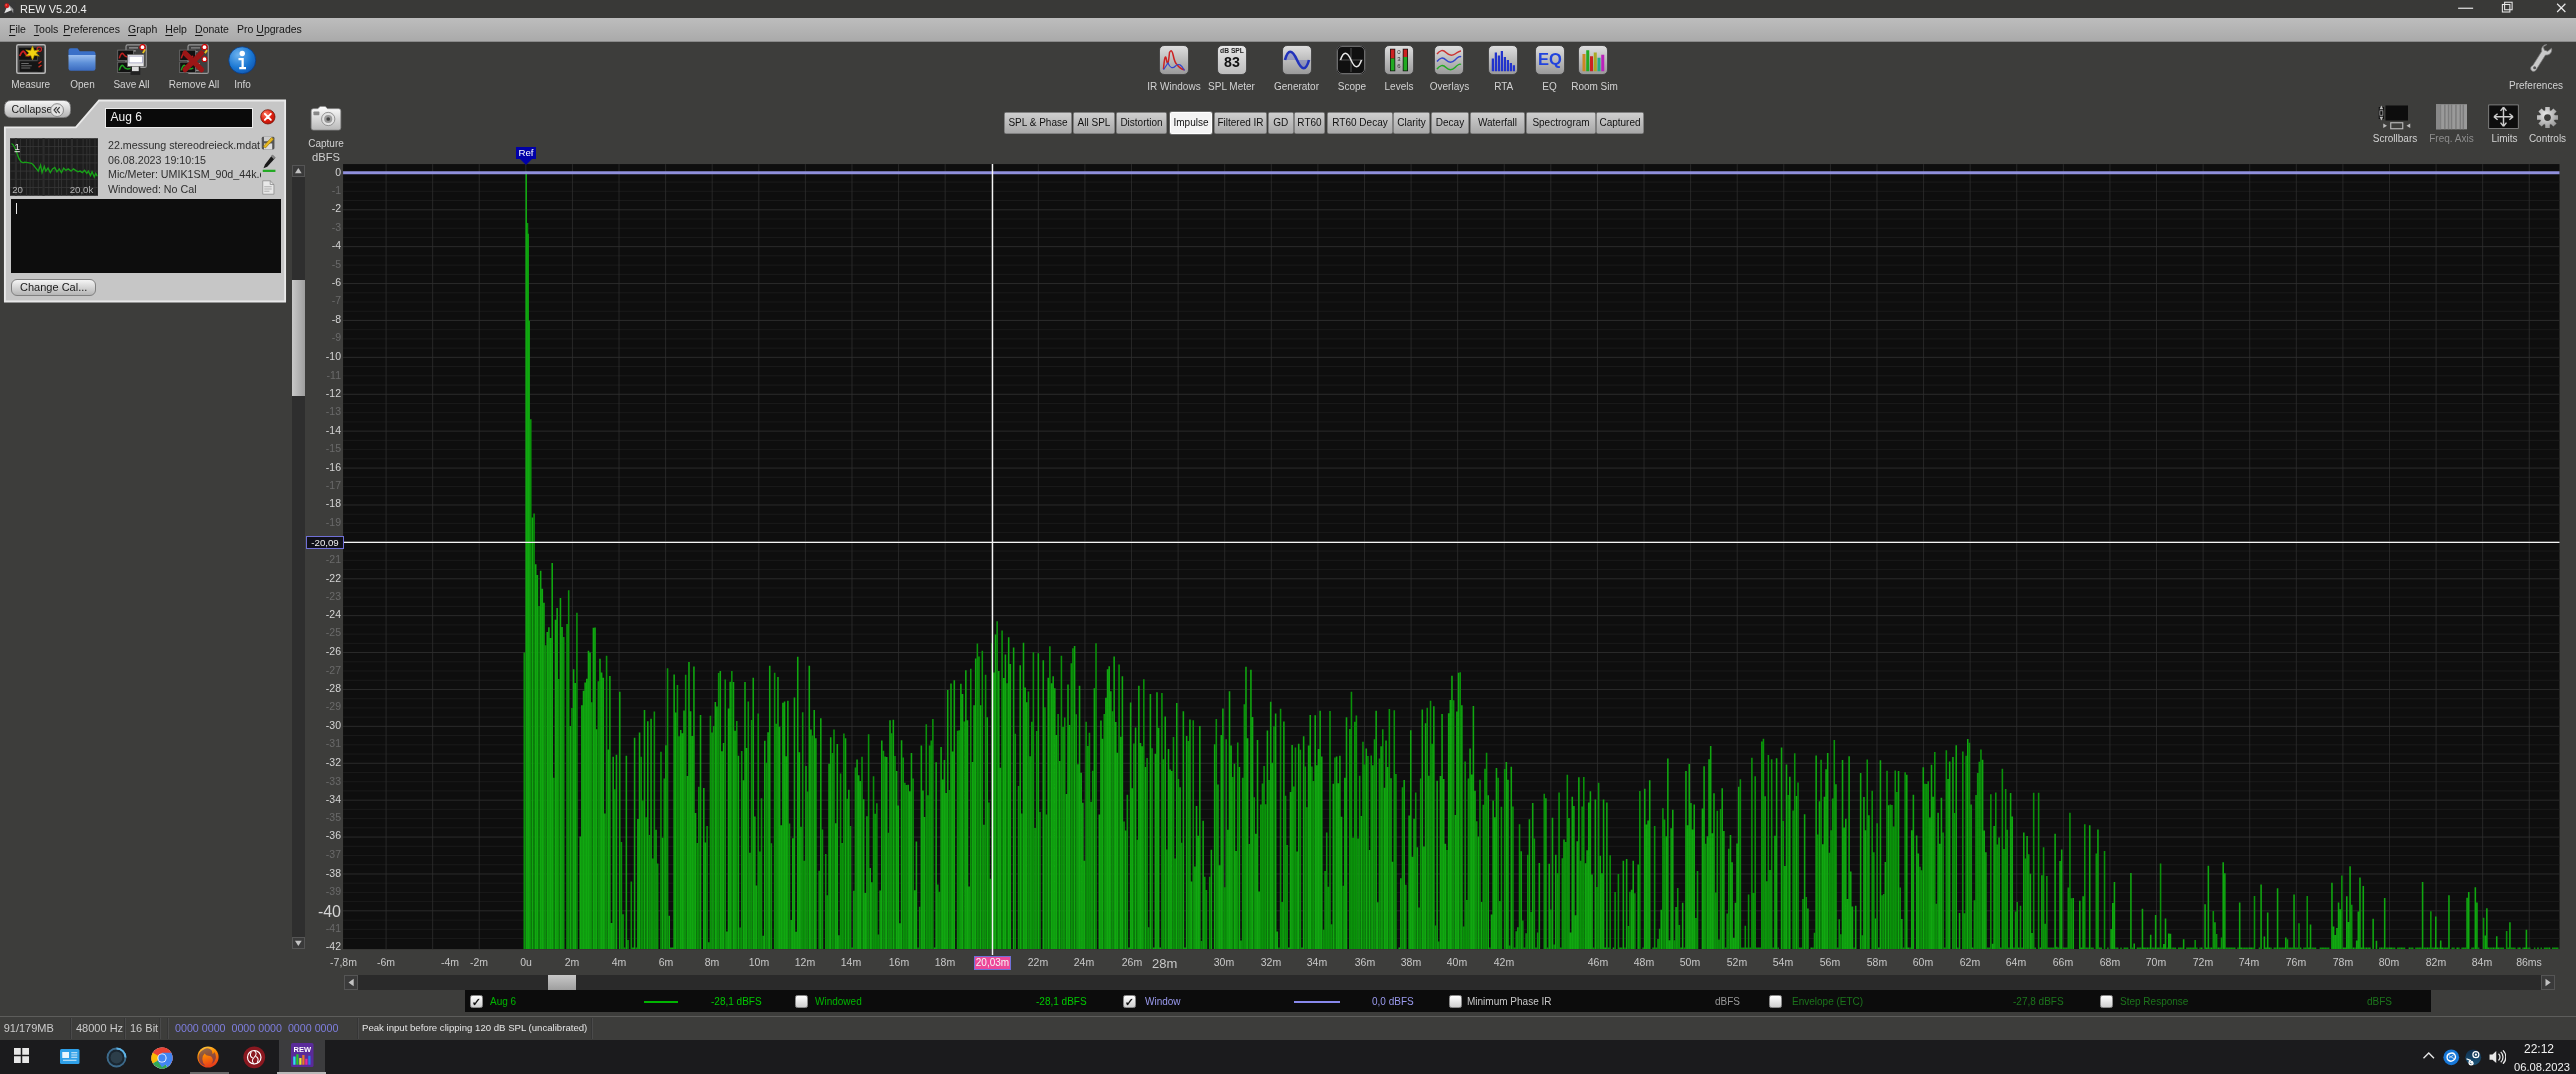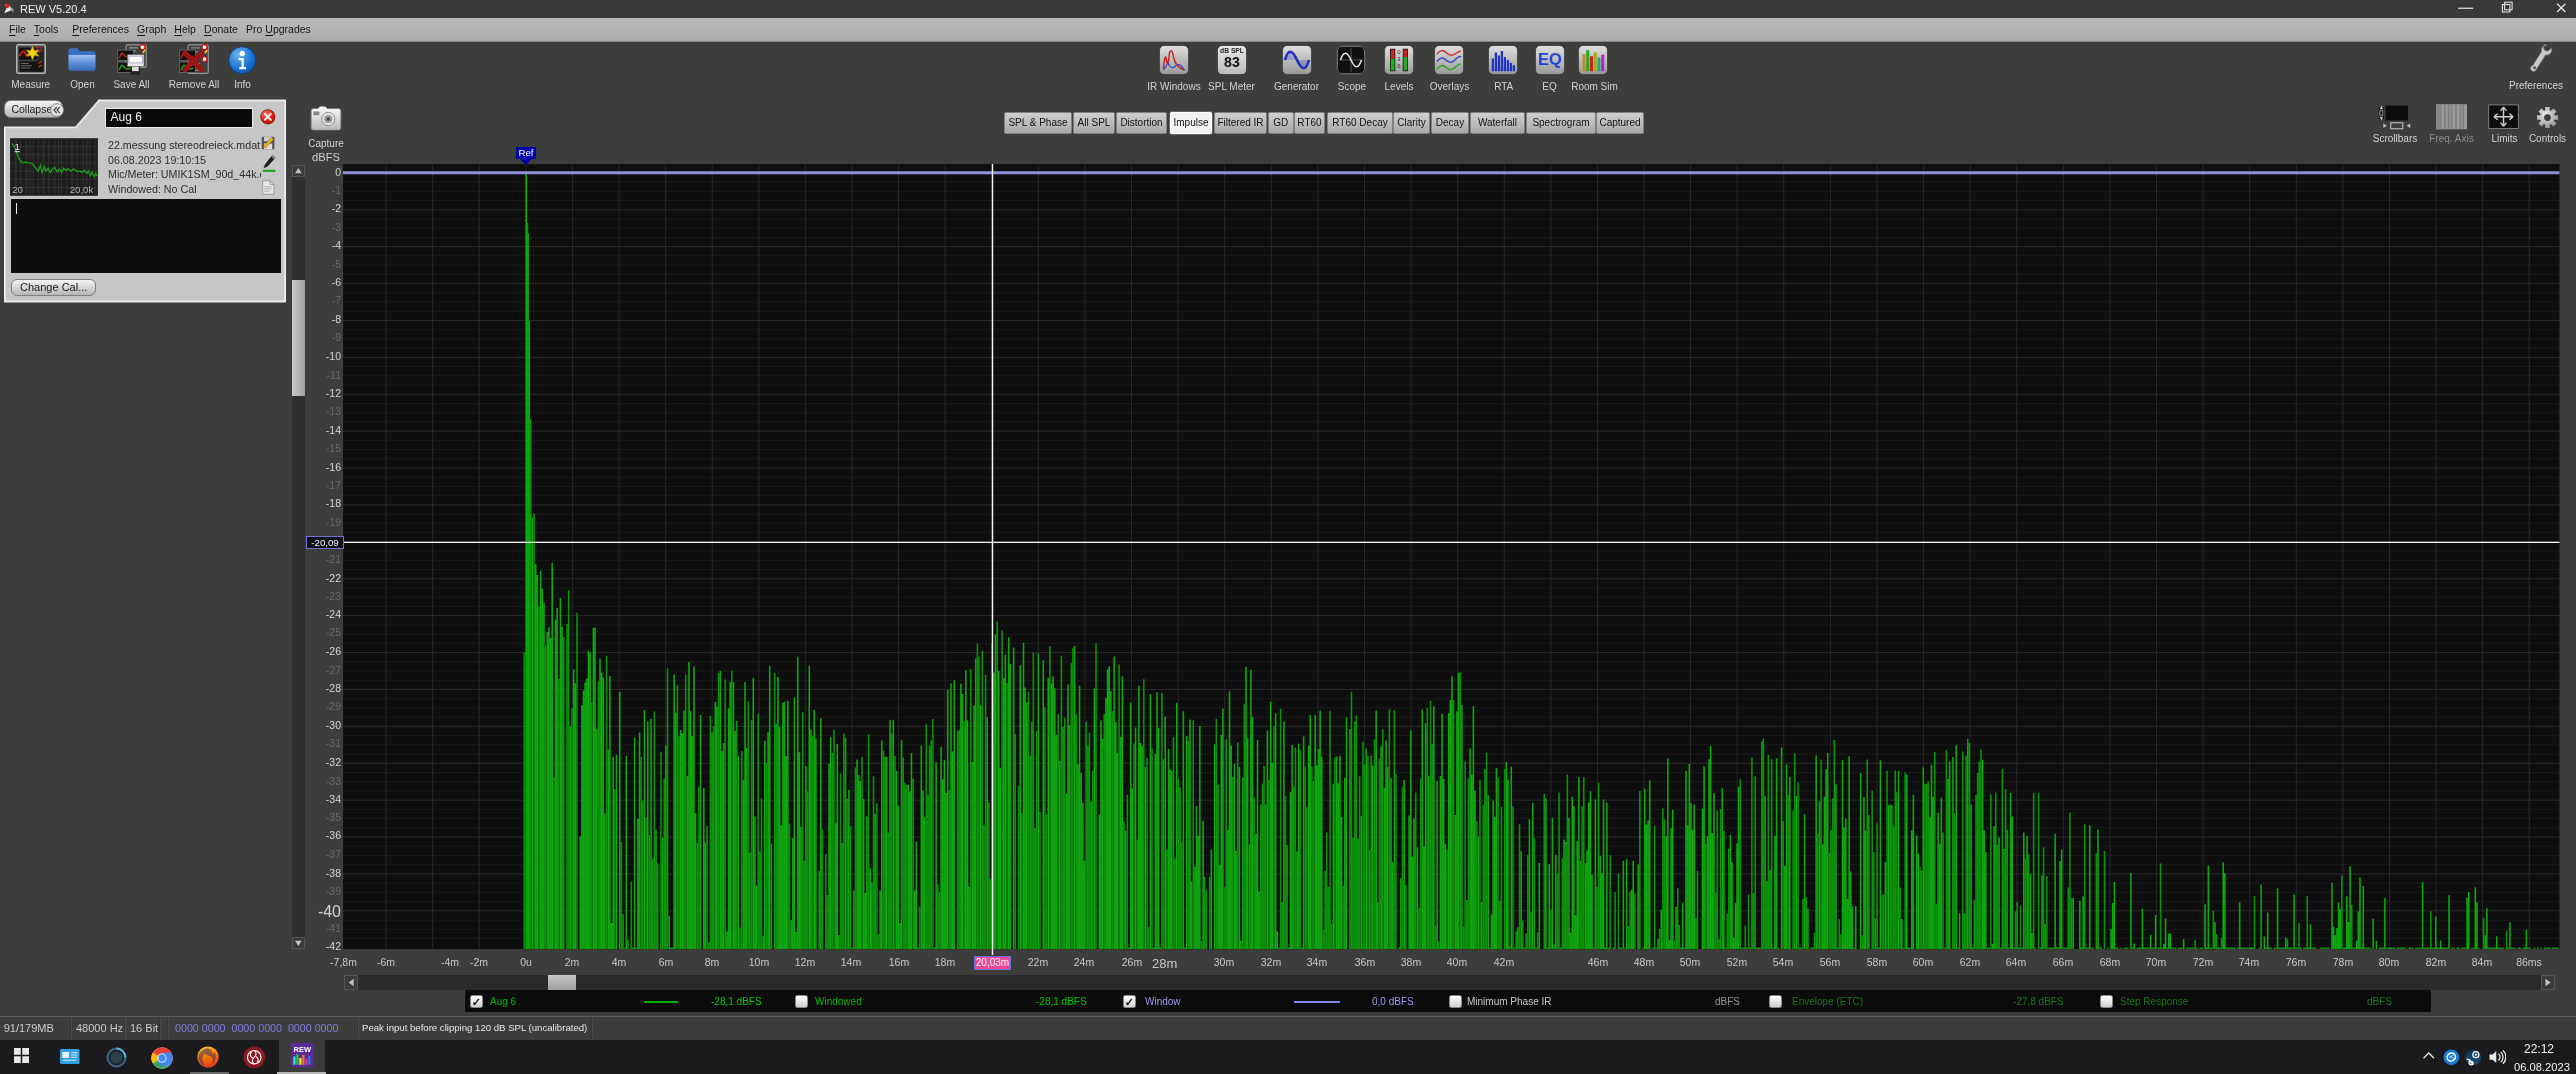--- a/index.html
+++ b/index.html
@@ -34,21 +34,21 @@
 <svg class="abs" style="left:2455px;top:0" width="121" height="16.5" viewBox="0 0 161 22">
  <path d="M4 11 H24" stroke="#e8e8e8" stroke-width="1.6"></path>
  <rect x="63" y="6" width="10" height="10" fill="none" stroke="#e8e8e8" stroke-width="1.4"></rect>
  <rect x="66" y="3" width="10" height="10" fill="none" stroke="#e8e8e8" stroke-width="1.4"></rect>
  <path d="M136 5 L147 16 M147 5 L136 16" stroke="#e8e8e8" stroke-width="1.6"></path>
 </svg>
 
 <div class="abs" style="left:0;top:18px;width:2576px;height:24px;background:linear-gradient(#bdbdbd,#aaaaaa);border-bottom:0.7px solid #8a8a8a"></div>
 <div class="abs" style="left:9px;top:23px;font-size:10.5px;color:#151515">
  <span style="margin-right:5.2px"><u>F</u>ile</span>
- <span style="margin-right:11px"><u>T</u>ools</span>
+ <span style="margin-right:2px"><u>T</u>ools</span>
  <span style="margin-right:5.2px"><u>P</u>references</span>
  <span style="margin-right:5.2px"><u>G</u>raph</span>
  <span style="margin-right:5.2px"><u>H</u>elp</span>
  <span style="margin-right:5.2px"><u>D</u>onate</span>
  <span>Pro <u>U</u>pgrades</span>
 </div>
 
 <svg class="abs" style="left:15.7px;top:44px" width="30" height="30" viewBox="0 0 40 40">
  <rect x="1" y="1" width="38" height="38" rx="2" fill="#454545" stroke="#b5b5b5" stroke-width="2"></rect>
  <rect x="4" y="5" width="24" height="16" fill="#111"></rect>
@@ -189,21 +189,21 @@
 <div class="lab" style="left:1569px;top:81px;width:51px">Room Sim</div>
 <svg class="abs" style="left:2529px;top:43px" width="24" height="30" viewBox="0 0 32 40">
  <path d="M24 2 a7 7 0 0 0 -7 9 L5 30 a4 4 0 1 0 5 5 L22 16 a7 7 0 0 0 8 -9 l-5 4 -4.5-1.5 L19 5 Z" fill="#c9c9c9" stroke="#777" stroke-width="1"></path>
  <circle cx="7.5" cy="33" r="2" fill="#555"></circle>
 </svg>
 <div class="lab" style="left:2506px;top:80px;width:60px">Preferences</div>
 
 <svg class="abs" style="left:3px;top:99px" width="284" height="204" viewBox="0 0 379 273">
  <path d="M2 38 H97 L128 2 H377 V271 H2 Z" fill="#c6c6c6" stroke="#e9e9e9" stroke-width="2.5"></path>
 </svg>
-<div class="abs" style="left:3.7px;top:100px;width:59px;height:18px;border-radius:6.7px;background:linear-gradient(#f5f5f5,#b5b5b5);border:0.7px solid #808080;font-size:10.5px;color:#1a1a1a;line-height:16.5px;padding-left:6.7px">Collapse</div>
+<div class="abs" style="left:3.7px;top:100px;width:67px;height:18px;border-radius:6.7px;background:linear-gradient(#f5f5f5,#b5b5b5);border:0.7px solid #808080;font-size:10.5px;color:#1a1a1a;line-height:16.5px;padding-left:6.7px">Collapse</div>
 <svg class="abs" style="left:50px;top:103px" width="14.2" height="14.2" viewBox="0 0 19 19">
  <circle cx="9.5" cy="9.5" r="8.6" fill="#e3e3e3" stroke="#808080" stroke-width="1.2"></circle>
  <path d="M9 5.5 L5.5 9.5 L9 13.5 M13 5.5 L9.5 9.5 L13 13.5" stroke="#3a3a3a" stroke-width="1.6" fill="none"></path>
 </svg>
 <div class="abs" style="left:105px;top:108px;width:148px;height:19.5px;background:#0a0a0a;border:1.5px solid #ebebeb;color:#f2f2f2;font-size:12px;line-height:16.5px;padding-left:4.5px">Aug 6</div>
 <svg class="abs" style="left:260px;top:109px" width="15.7" height="15.7" viewBox="0 0 21 21">
  <defs>
       <radialGradient id="redg" cx="0.35" cy="0.3" r="0.9">
   <stop offset="0" stop-color="#ff7a60"></stop>
         <stop offset="0.5" stop-color="#dd2010"></stop>

